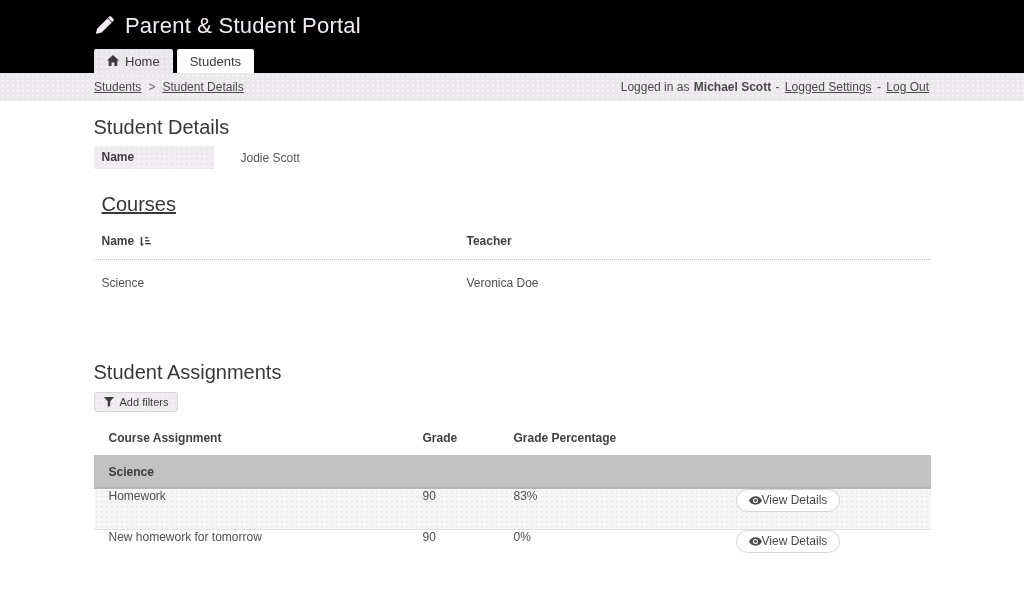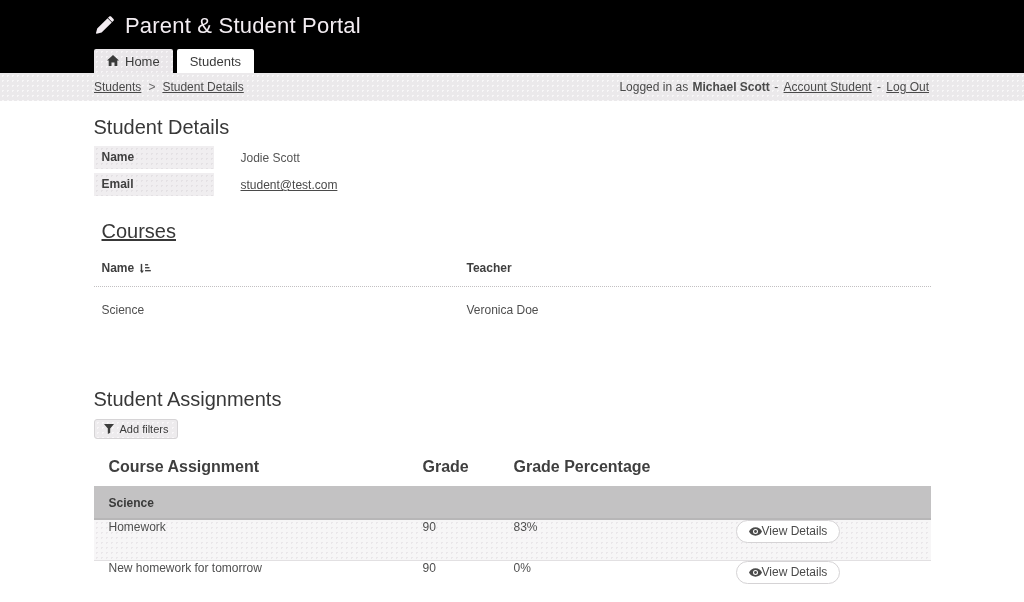--- a/index.html
+++ b/index.html
@@ -53,21 +53,21 @@
   .sort-ic { width:11px; height:11px; }
 
   
   .add-filters { display:inline-flex; align-items:center; gap:6px; padding:3px 9px;
     font-size:11px; color:#3c3c3c; border:1px solid #d6d4d6; border-radius:3px; cursor:pointer;
     background-color:#edebed;
     background-image:radial-gradient(#f8f6f8 1px, transparent 1px); background-size:5px 5px; }
   .funnel-ic { width:10px; height:10px; }
 
   
-  .assign-head { display:flex; padding:13px 0 10px; font-size:16px; font-weight:bold; color:#3f3f3f; margin-top:6px; }
+  .assign-head { display:flex; padding:13px 0 10px; font-size:12px; font-weight:bold; color:#3f3f3f; margin-top:6px; }
   .acol1 { width:329px; padding-left:15px; }
   .acol2 { width:91px; }
   .acol3 { width:220px; }
   .acol4 { flex:1; padding-left:2px; }
   .group-row { height:34px; line-height:34px; background:#c3c2c3; font-size:12px; font-weight:bold;
     color:#3a3a3a; padding-left:15px; border-bottom:2px solid #b7b6b7; }
   .assign-row { display:flex; align-items:flex-start; height:41px; font-size:12px; color:#4f4f4f; }
   .assign-row.odd { background-color:#f7f6f7;
     background-image:radial-gradient(#eae7ea 1px, transparent 1px); background-size:5px 5px;
     border-bottom:1px solid #e2e0e2; }
@@ -102,39 +102,33 @@
 <div class="crumb-bar">
   <div class="crumb-left">
     <a>Students</a>
     <span class="crumb-sep">&gt;</span>
     <a>Student Details</a>
   </div>
   <div class="session">
     <span>Logged in as</span>
     <b>Michael Scott</b>
     <span>-</span>
-    <a>Account Student</a>
+    <a>Logged Settings</a>
     <span>-</span>
     <a>Log Out</a>
   </div>
 </div>
 
 <div class="main">
 
   <h2 class="h-details">Student Details</h2>
 
   <div class="detail-row">
     <div class="detail-label">Name</div>
     <div class="detail-value">Jodie Scott</div>
-  </div>
-  <div class="detail-row">
-    <div class="detail-label">Email</div>
-    <div class="detail-value">
-      <a>student@test.com</a>
-    </div>
   </div>
 
   <h2 class="h-courses">Courses</h2>
 
   <div class="courses-head">
     <div class="c1">
       <span>Name</span>
       <svg class="sort-ic" viewBox="0 0 12 12">
         <g fill="#3f3f3f">
             <rect x="0.8" y="1" width="1.6" height="8"></rect>

